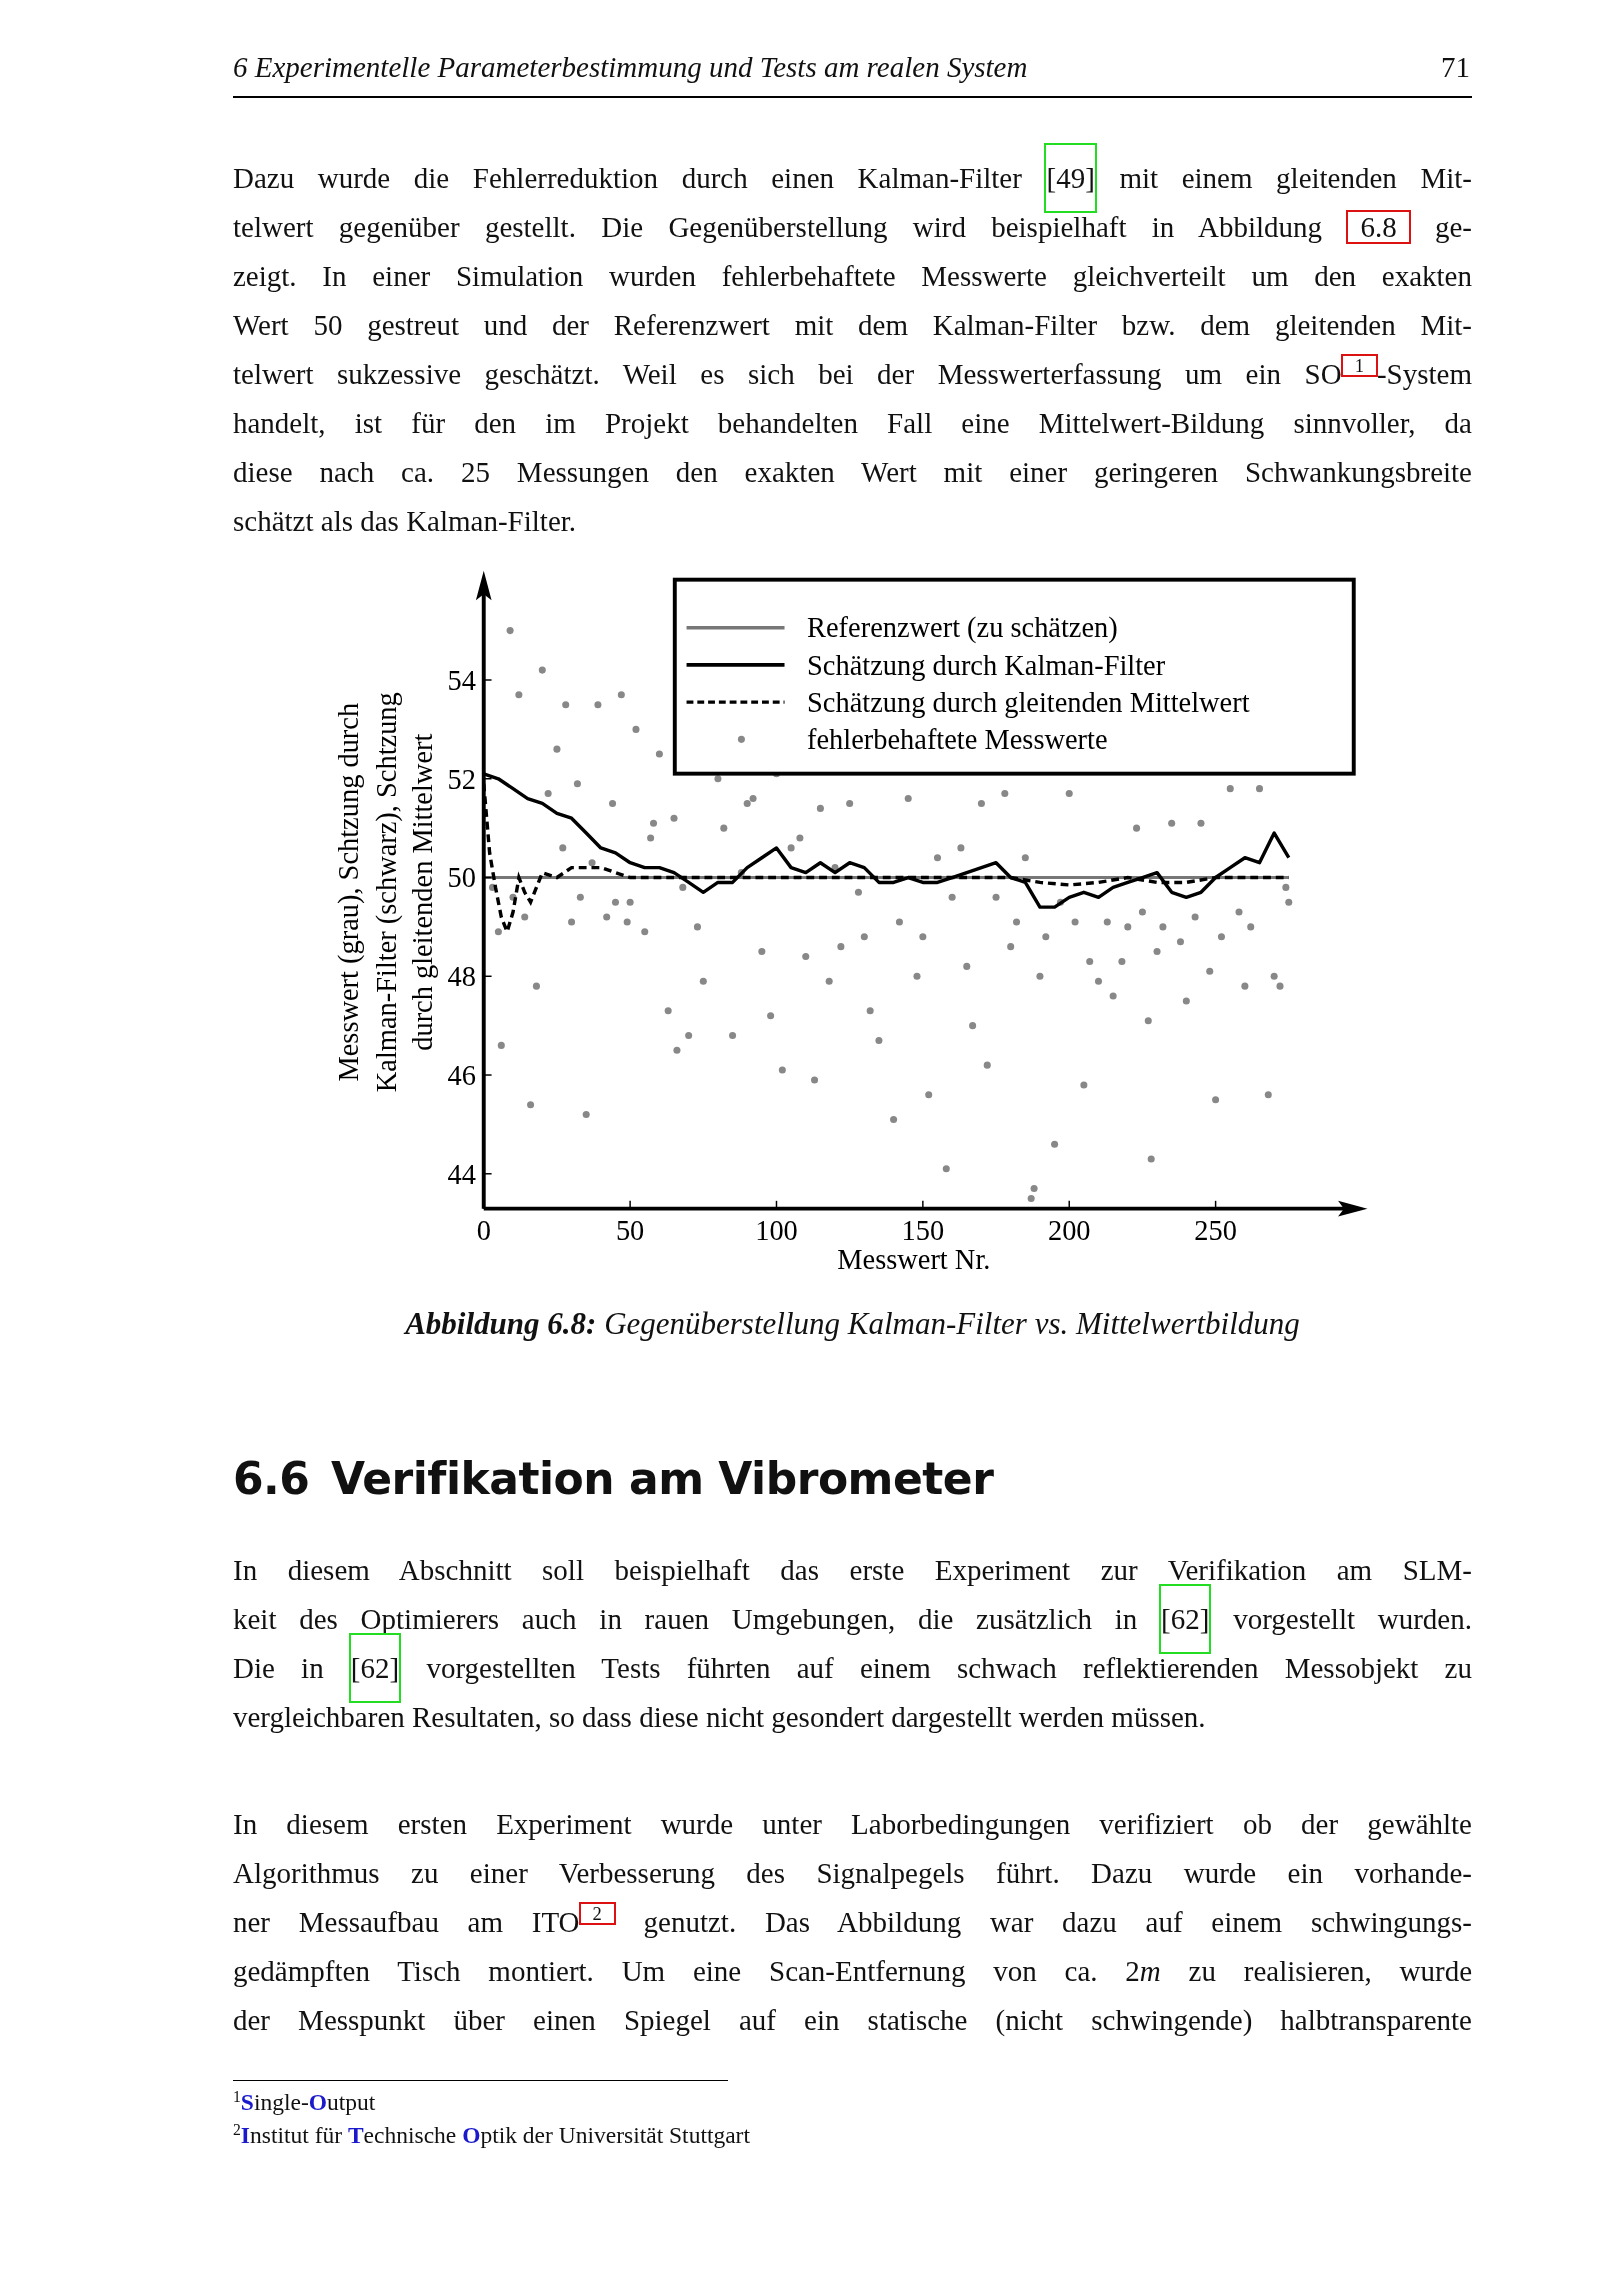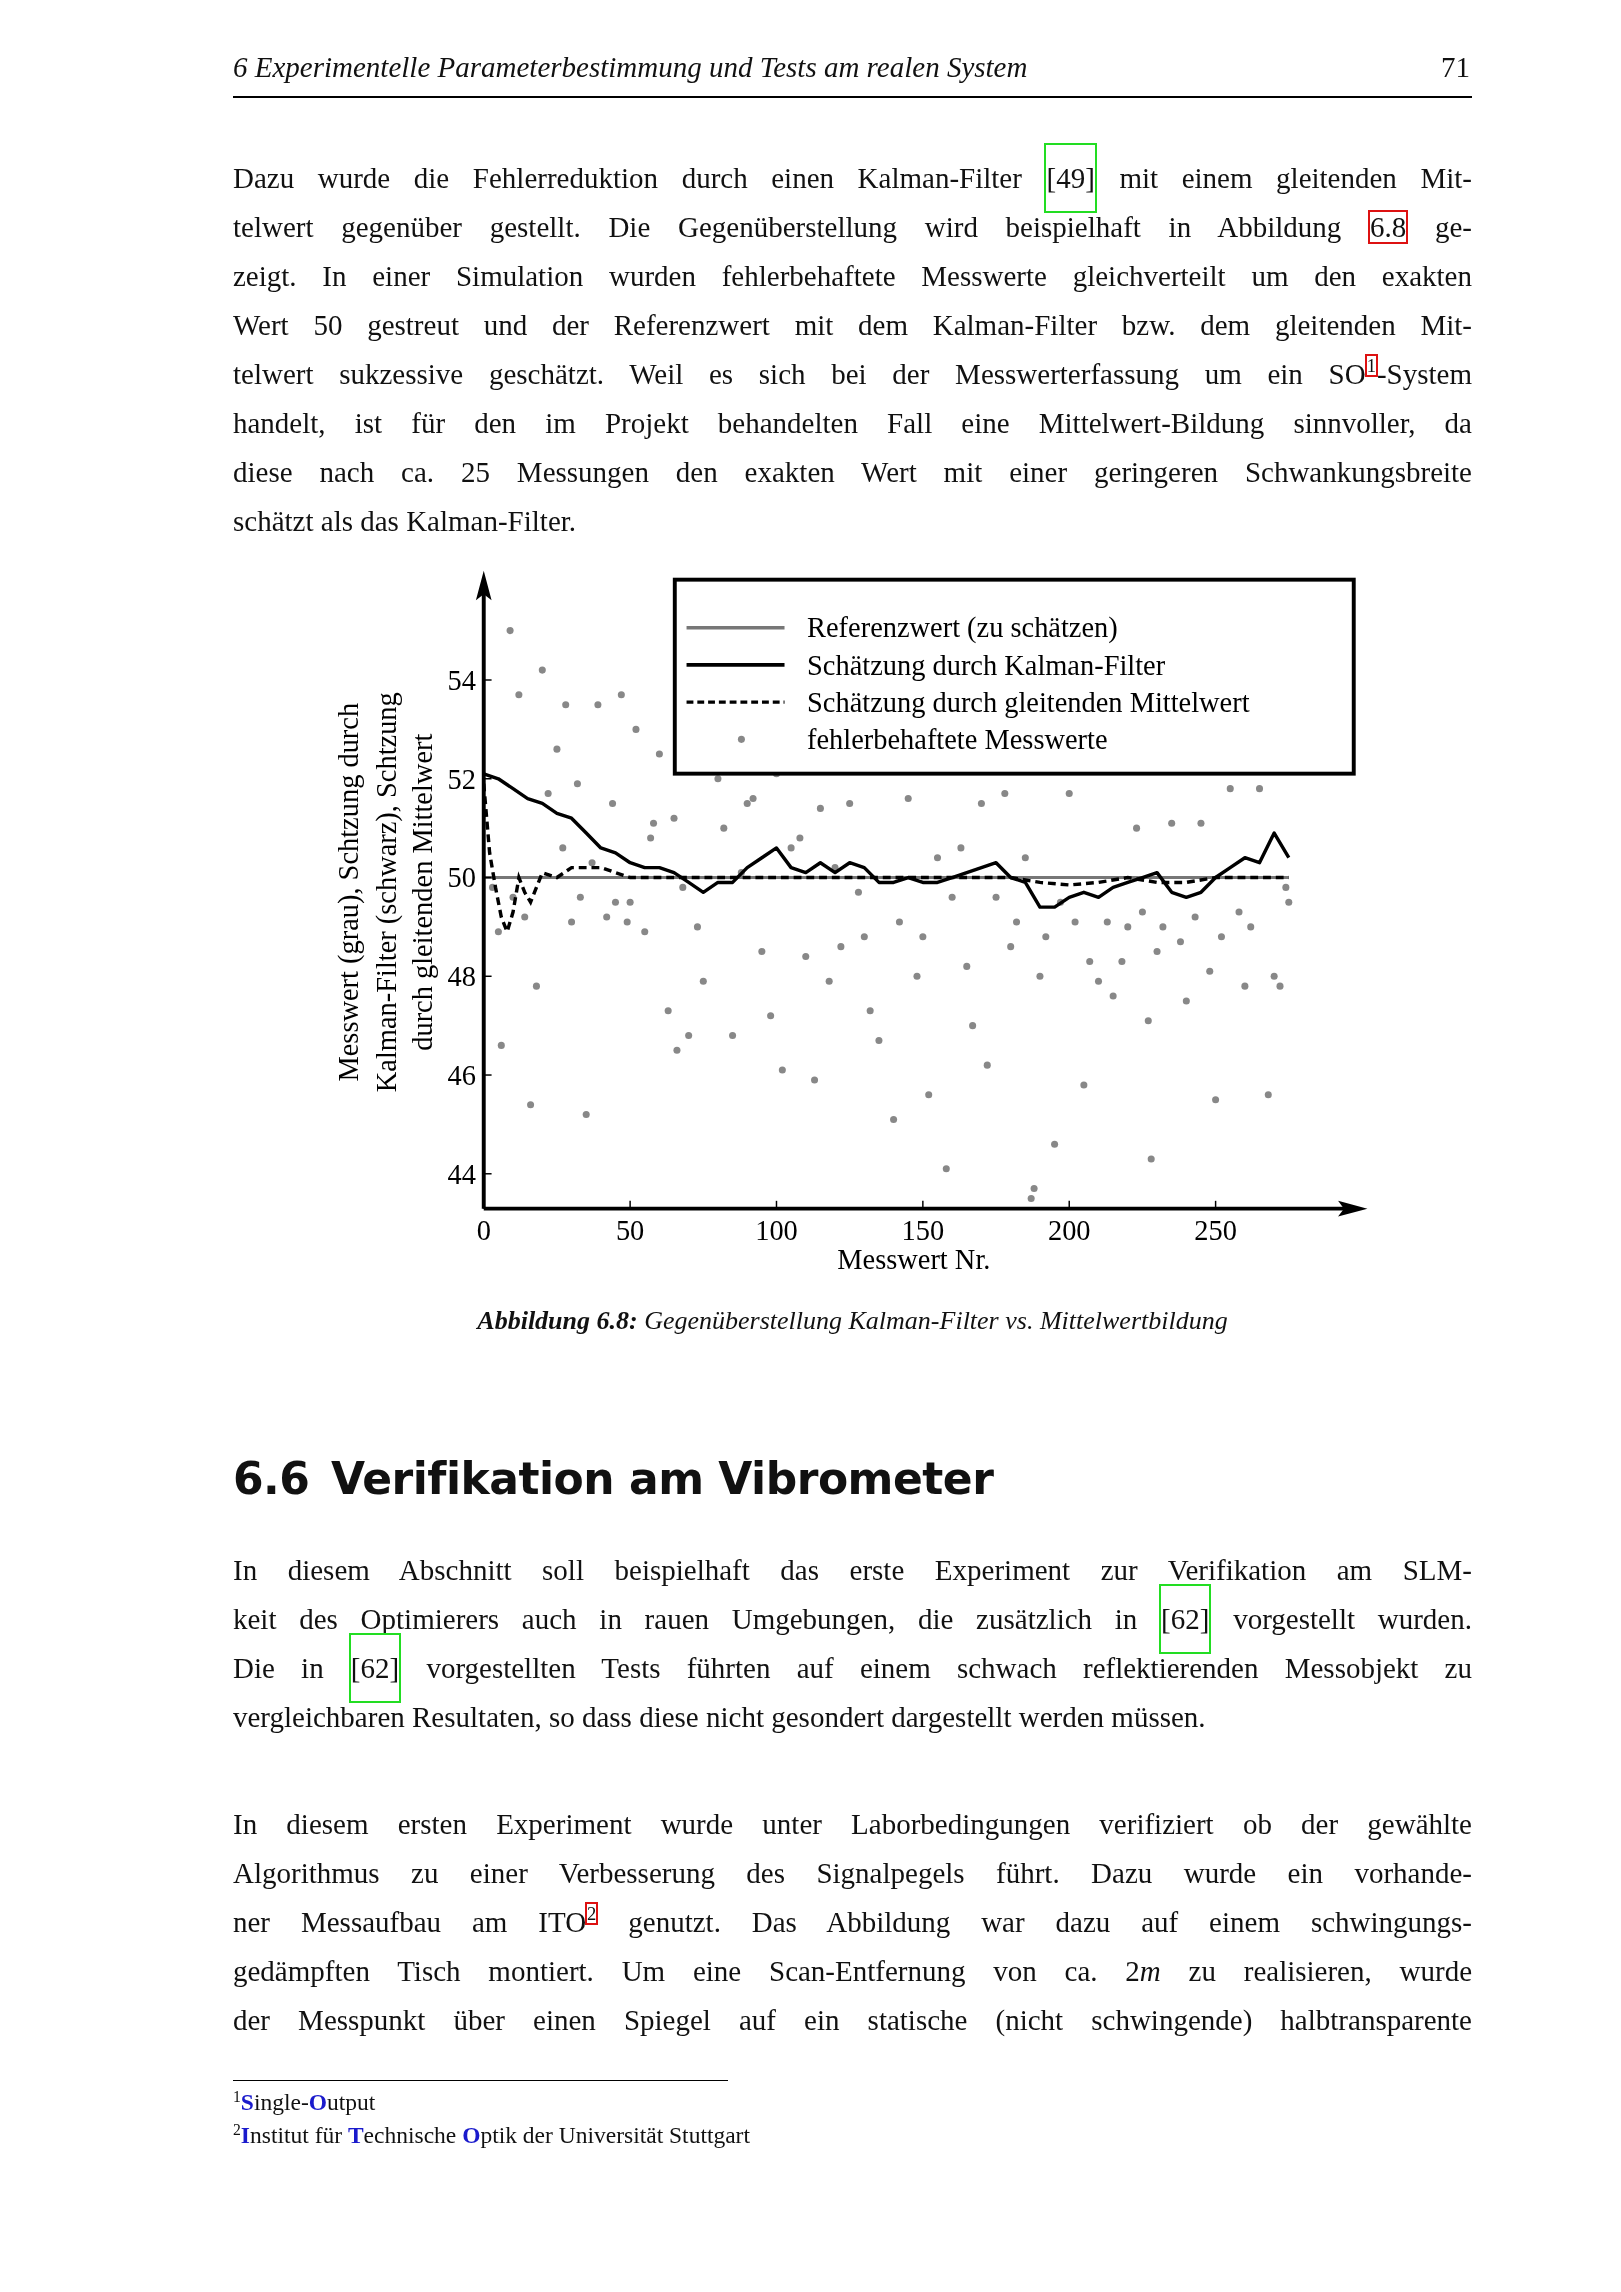--- a/index.html
+++ b/index.html
@@ -9,25 +9,25 @@
   .running-head { position: absolute; left: 233px; top: 47px; width: 1239px; height: 49px;
                   font-style: italic; font-size: 29px; font-family: "Liberation Serif", serif;
                   border-bottom: 2.9px solid #000; }
   .running-head .chap { position: absolute; left: 0; top: 3.9px; }
   .running-head .pno { position: absolute; right: 2px; top: 3.9px; font-style: normal; }
   .para { position: absolute; left: 233px; width: 1239px; font-family: "Liberation Serif", serif;
           font-size: 29px; line-height: 49px; text-align: justify; }
   .para .line { display: block; height: 49px; text-align: justify; text-align-last: justify; white-space: nowrap; }
   .para .line.last { text-align-last: left; }
   .cite-g { outline: 2.9px solid #22dd22; outline-offset: -1px; padding: 18px 1px; }
-  .ref-r { outline: 2.9px solid #dd1111; outline-offset: -1px; padding: 0 1px; }
+  .ref-r { outline: 2.9px solid #dd1111; outline-offset: -1px; padding: 0 13px; }
   sup { font-size: 18.6px; line-height: 0; vertical-align: 11.8px; }
   .chart { position: absolute; left: 314px; top: 564px; width: 1088px; height: 725px; }
   .caption { position: absolute; left: 233px; top: 1306px; width: 1239px; text-align: center;
-             font-family: "Liberation Serif", serif; font-size: 26px; font-style: italic; }
+             font-family: "Liberation Serif", serif; font-size: 31px; font-style: italic; }
   .caption b { font-weight: bold; }
   .section-title { position: absolute; left: 233px; top: 1453px; font-family: "DejaVu Sans", sans-serif;
                    font-weight: bold; font-size: 44px; letter-spacing: -0.5px; }
   .section-title .num { margin-right: 21.6px; }
   .fn-rule { position: absolute; left: 233px; top: 2080px; width: 495px; border-top: 1.5px solid #000; }
   .footnotes { position: absolute; left: 233px; top: 2086px; font-family: "Liberation Serif", serif;
                font-size: 23.5px; line-height: 33px; }
   .footnotes sup { font-size: 15.7px; vertical-align: 7.8px; }
   .blue { color: #1a1acc; font-weight: bold; }
 </style>

